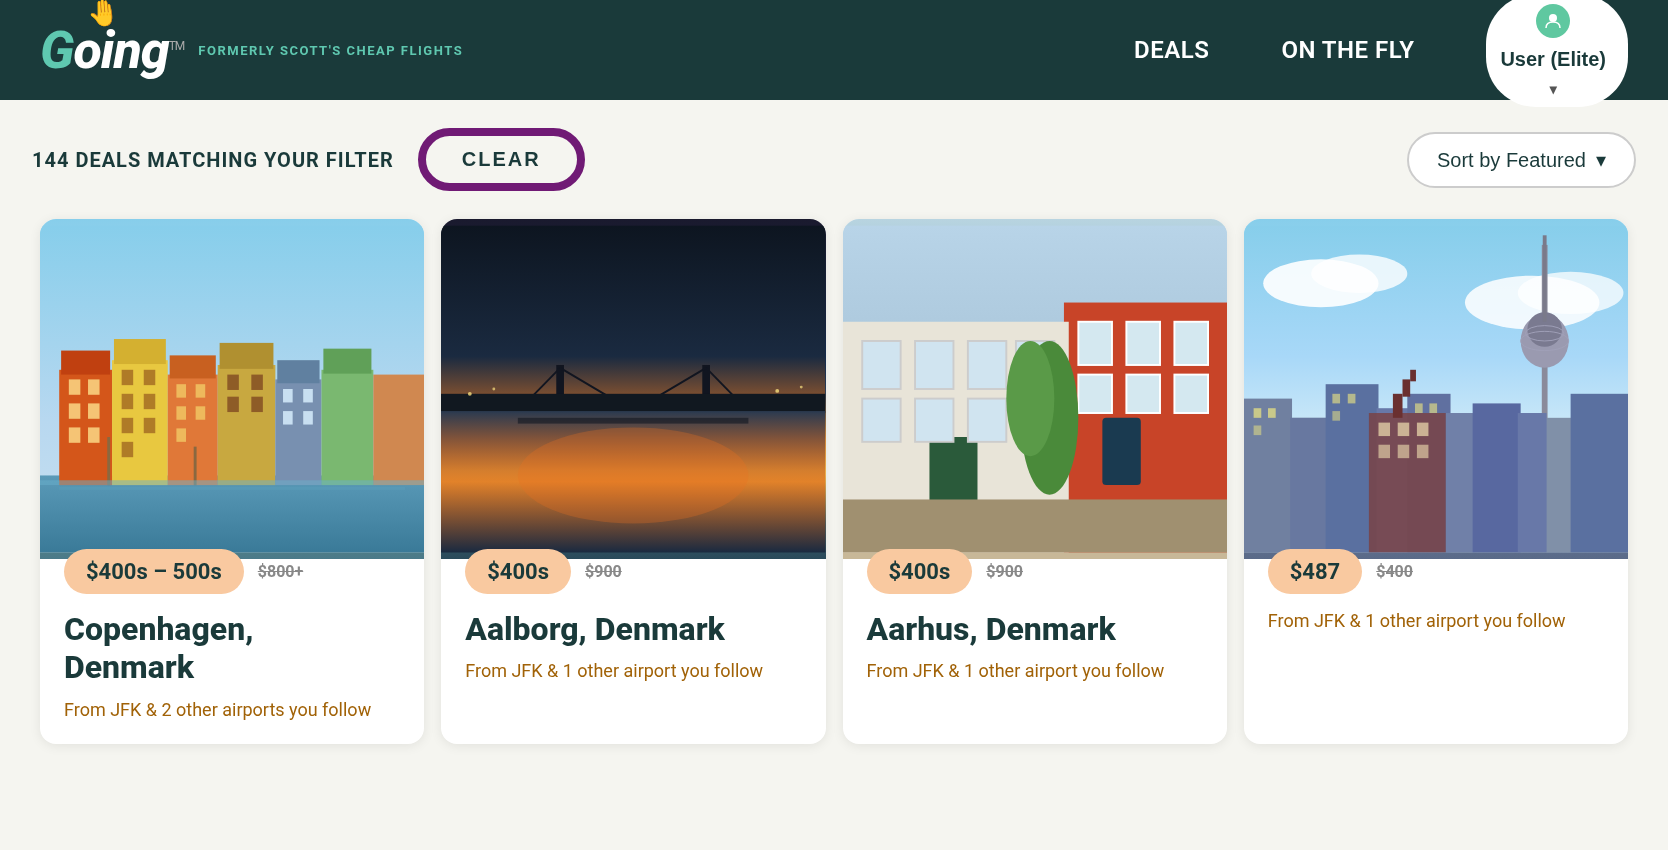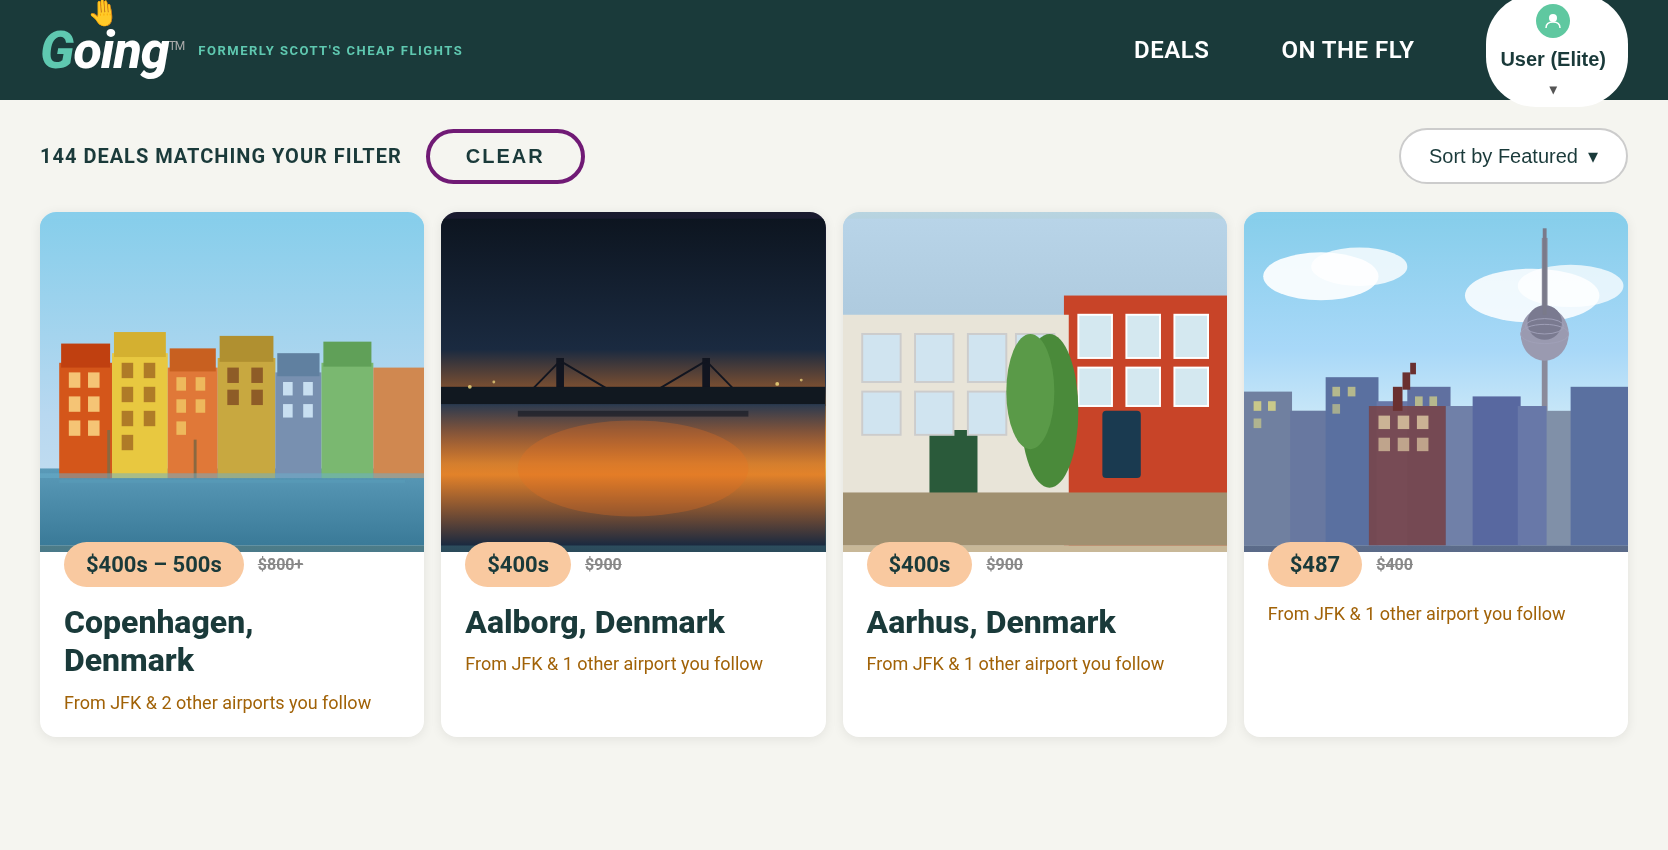--- a/index.html
+++ b/index.html
@@ -76,32 +76,32 @@
     .chevron-down {
       font-size: 14px;
       color: #555;
     }
 
     
     .filter-bar {
       background: #f5f5f0;
       display: flex;
       align-items: center;
-      padding: 28px 40px;
+      padding: 28px 32px;
       gap: 24px;
     }
     .deals-count {
       font-size: 20px;
       font-weight: 700;
       color: #1a3a3a;
       letter-spacing: 1px;
       text-transform: uppercase;
     }
     .clear-btn {
-      border: 4px solid #701a75;
+      border: 8px solid #701a75;
       background: transparent;
       border-radius: 50px;
       padding: 12px 36px;
       font-size: 20px;
       font-weight: 700;
       letter-spacing: 2px;
       cursor: pointer;
       color: #1a3a3a;
     }
     .filter-spacer { flex: 1; }

